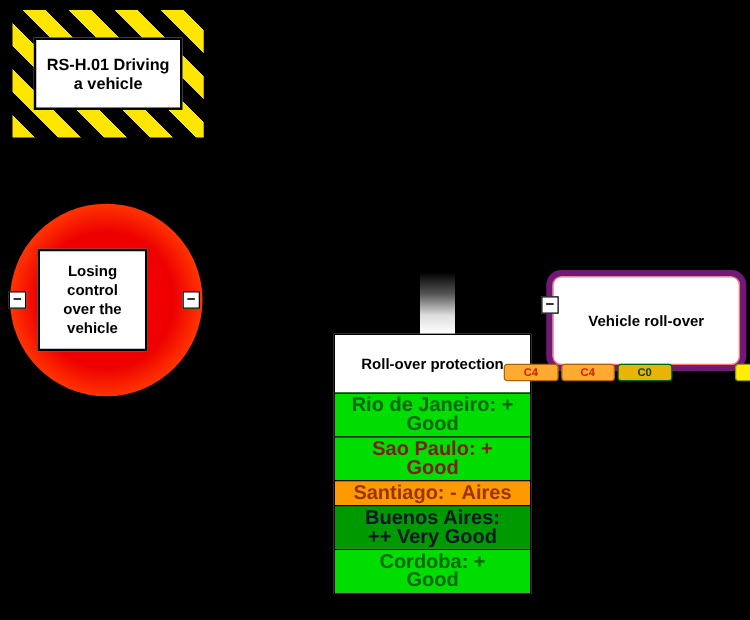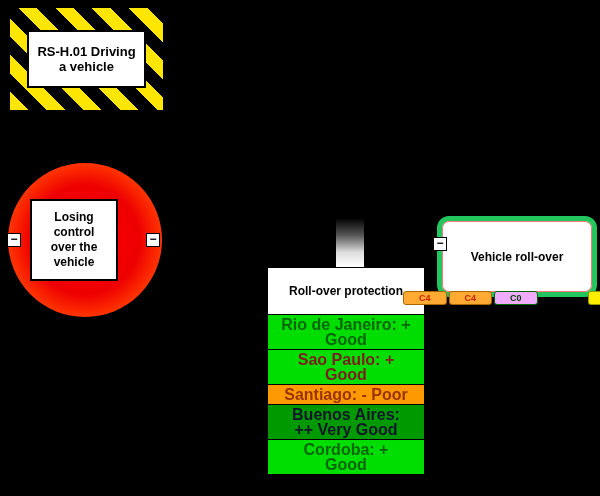--- a/index.html
+++ b/index.html
@@ -77,21 +77,21 @@
   }
 
   
   .consequence {
     position: absolute; left: 437px; top: 216px;
     width: 160px; height: 81px;
   }
   .consequence-box {
     width: 100%; height: 100%;
     background: #fff;
-    border: 5px solid #22c55e; border-radius: 12px;
+    border: 5px solid #701a75; border-radius: 12px;
     box-sizing: border-box;
     box-shadow: inset 0 0 0 1px #ff7777;
     display: flex; align-items: center; justify-content: center;
     font-weight: bold; font-size: 12px; text-align: center;
     padding: 0 10px;
   }
   .ce-collapse { left: -4px; top: 21px; }
   .cat-row {
     position: absolute; left: 50%; transform: translateX(-50%);
     bottom: -8px; display: flex; gap: 2px;
@@ -115,28 +115,28 @@
 <div class="collapse-btn te-collapse-left">−</div>
 <div class="collapse-btn te-collapse-right">−</div>
 
 <div class="connector"></div>
 
 <div class="barrier">
   <div class="barrier-title">Roll-over protection</div>
   <div id="barrier-ratings">
       <div class="barrier-row" style="background: rgb(0, 221, 0); color: rgb(0, 102, 0);">Rio de Janeiro: + Good</div>
       <div class="barrier-row" style="background: rgb(0, 221, 0); color: #7f1d1d;">Sao Paulo: + Good</div>
-      <div class="barrier-row" style="background: rgb(255, 153, 0); color: rgb(153, 51, 0);">Santiago: - Poor</div>
+      <div class="barrier-row" style="background: rgb(255, 153, 0); color: rgb(153, 51, 0);">Santiago: - Aires</div>
       <div class="barrier-row" style="background: rgb(0, 153, 0); color: #0f172a;">Buenos Aires: ++ Very Good</div>
       <div class="barrier-row" style="background: rgb(0, 221, 0); color: rgb(0, 102, 0);">Cordoba: + Good</div>
     </div>
 </div>
 
 <div class="consequence">
   <div class="consequence-box">Vehicle roll-over</div>
   <div class="collapse-btn ce-collapse">−</div>
   <div id="consequence-categories" class="cat-row">
       <div class="cat-tag" style="background: rgb(255, 170, 51); color: rgb(204, 34, 0); border-color: rgb(170, 102, 0);">C4</div>
       <div class="cat-tag" style="background: rgb(255, 170, 51); color: rgb(204, 34, 0); border-color: rgb(170, 102, 0);">C4</div>
-      <div class="cat-tag" style="background: #f0abfc; color: rgb(0, 68, 0); border-color: rgb(0, 102, 0);">C0</div>
+      <div class="cat-tag" style="background: #eab308; color: rgb(0, 68, 0); border-color: rgb(0, 102, 0);">C0</div>
       <div class="cat-tag" style="background: rgb(255, 238, 0); color: rgb(119, 102, 0); border-color: rgb(153, 153, 0); margin-left: 48px;">C1</div>
     </div>
 </div>
 
 </body></html>

